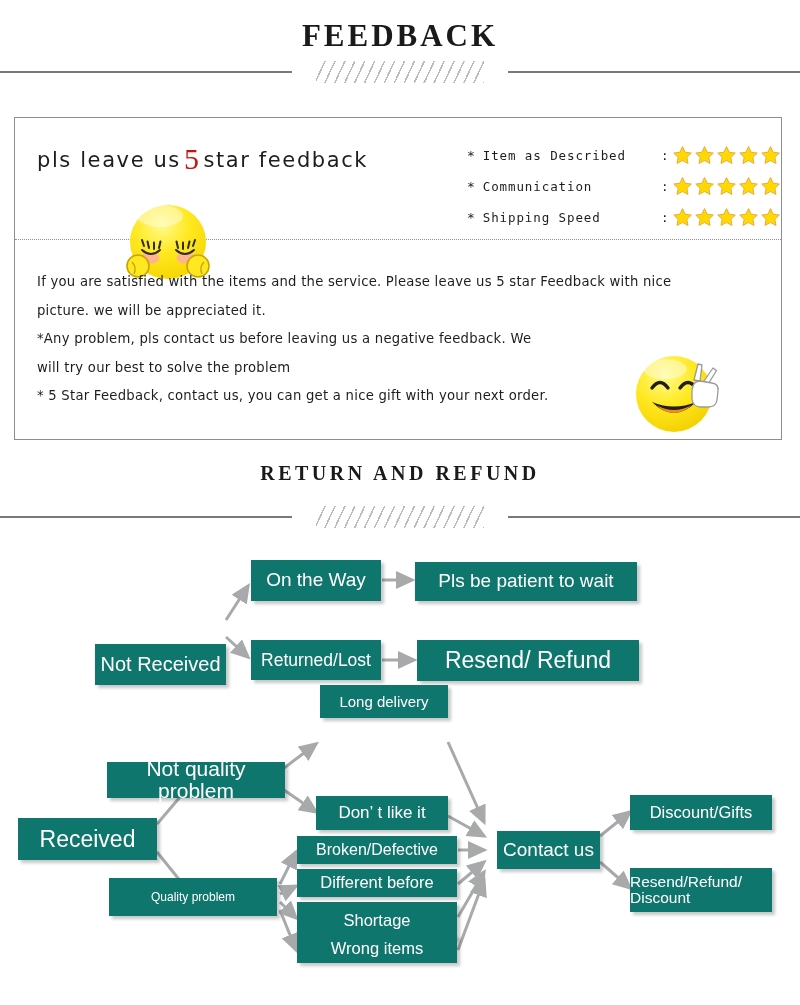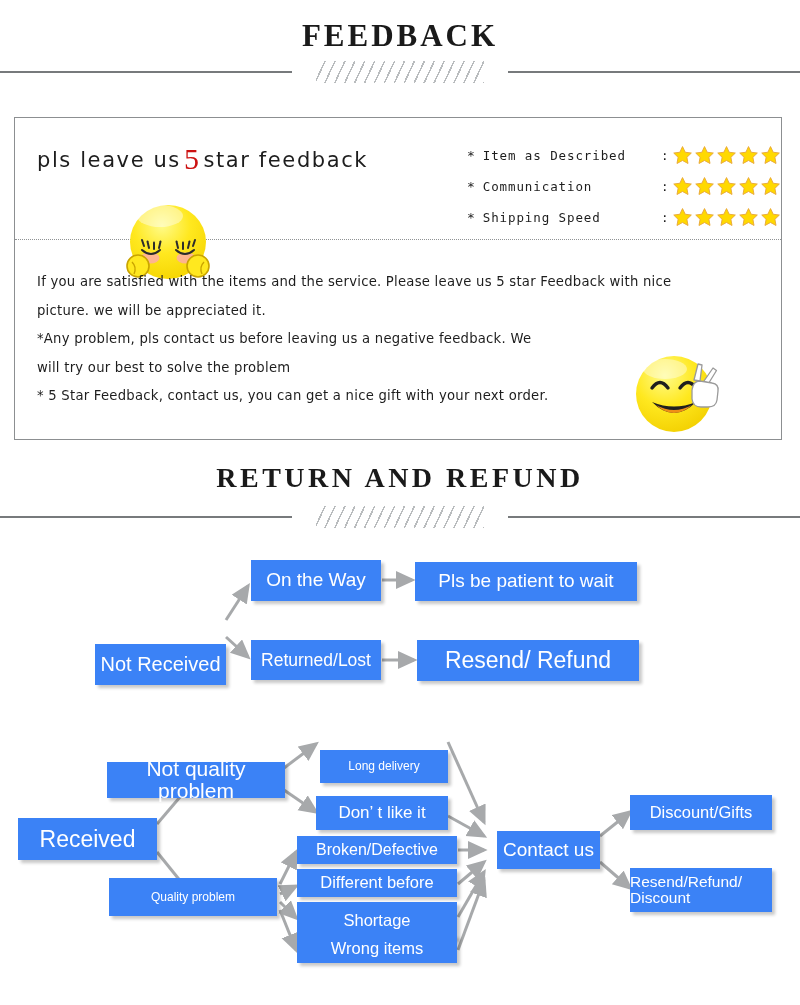--- a/index.html
+++ b/index.html
@@ -12,21 +12,21 @@
   
   .section-head{position:absolute;left:0;width:800px;text-align:center;}
   .section-title{
     font-family:"Liberation Serif", serif;
     font-weight:700;color:#1a1a1a;
     letter-spacing:2px;
   }
   #feedback-head{top:18px;}
   #feedback-head .section-title{font-size:31px;letter-spacing:3px;}
   #return-head{top:462px;}
-  #return-head .section-title{font-size:28px;letter-spacing:3.5px;font-family:Liberation Serif, serif;}
+  #return-head .section-title{font-size:20px;letter-spacing:3.5px;font-family:Liberation Serif, serif;}
 
   
   .divider{
     position:absolute;left:0;width:800px;height:24px;
     display:flex;align-items:center;justify-content:center;
   }
   .div-line{height:2px;background:#777a7c;}
   .div-line.left{width:292px;margin-right:24px;}
   .div-line.right{width:292px;margin-left:24px;}
   .hatch{
@@ -79,21 +79,21 @@
   }
   #body-copy p{margin:0;white-space:nowrap;}
 
   
   #emoji-shy{position:absolute;left:103px;top:78px;width:100px;height:88px;}
   #emoji-happy{position:absolute;left:617px;top:232px;width:92px;height:86px;}
 
   
   #flow{position:absolute;left:0;top:0;width:800px;height:1005px;}
   .node{
-    position:absolute;background:#3b82f6;color:#ffffff;
+    position:absolute;background:#0f766e;color:#ffffff;
     box-shadow:3px 3px 3px rgba(0,0,0,.22);
     display:flex;align-items:center;justify-content:center;
     font-family:"Liberation Sans", sans-serif;
     box-sizing:border-box;line-height:1.06;
     text-align:center;
   }
   .node.two-line{flex-direction:column;align-items:flex-start;justify-content:center;}
   svg.arrows{position:absolute;left:0;top:0;width:800px;height:1005px;pointer-events:none;}
 </style>
 </head>
@@ -321,21 +321,21 @@
     <span>Received</span>
   </div>
 
   <div class="node" style="left:107px;top:762px;width:178px;height:36px;font-size:21px;">
     <span>Not quality problem</span>
   </div>
   <div class="node" style="left:109px;top:878px;width:168px;height:38px;font-size:12px;">
     <span>Quality problem</span>
   </div>
 
-  <div class="node" style="left:320px;top:750px;width:128px;height:33px;font-size:12px;">
+  <div class="node" style="left:320px;top:685px;width:128px;height:33px;font-size:15px;">
     <span>Long delivery</span>
   </div>
   <div class="node" style="left:316px;top:796px;width:132px;height:34px;font-size:17px;">
     <span>Don’ t like it</span>
   </div>
 
   <div class="node" style="left:297px;top:836px;width:160px;height:28px;font-size:16px;">
     <span>Broken/Defective</span>
   </div>
   <div class="node" style="left:297px;top:869px;width:160px;height:28px;font-size:16.5px;">

